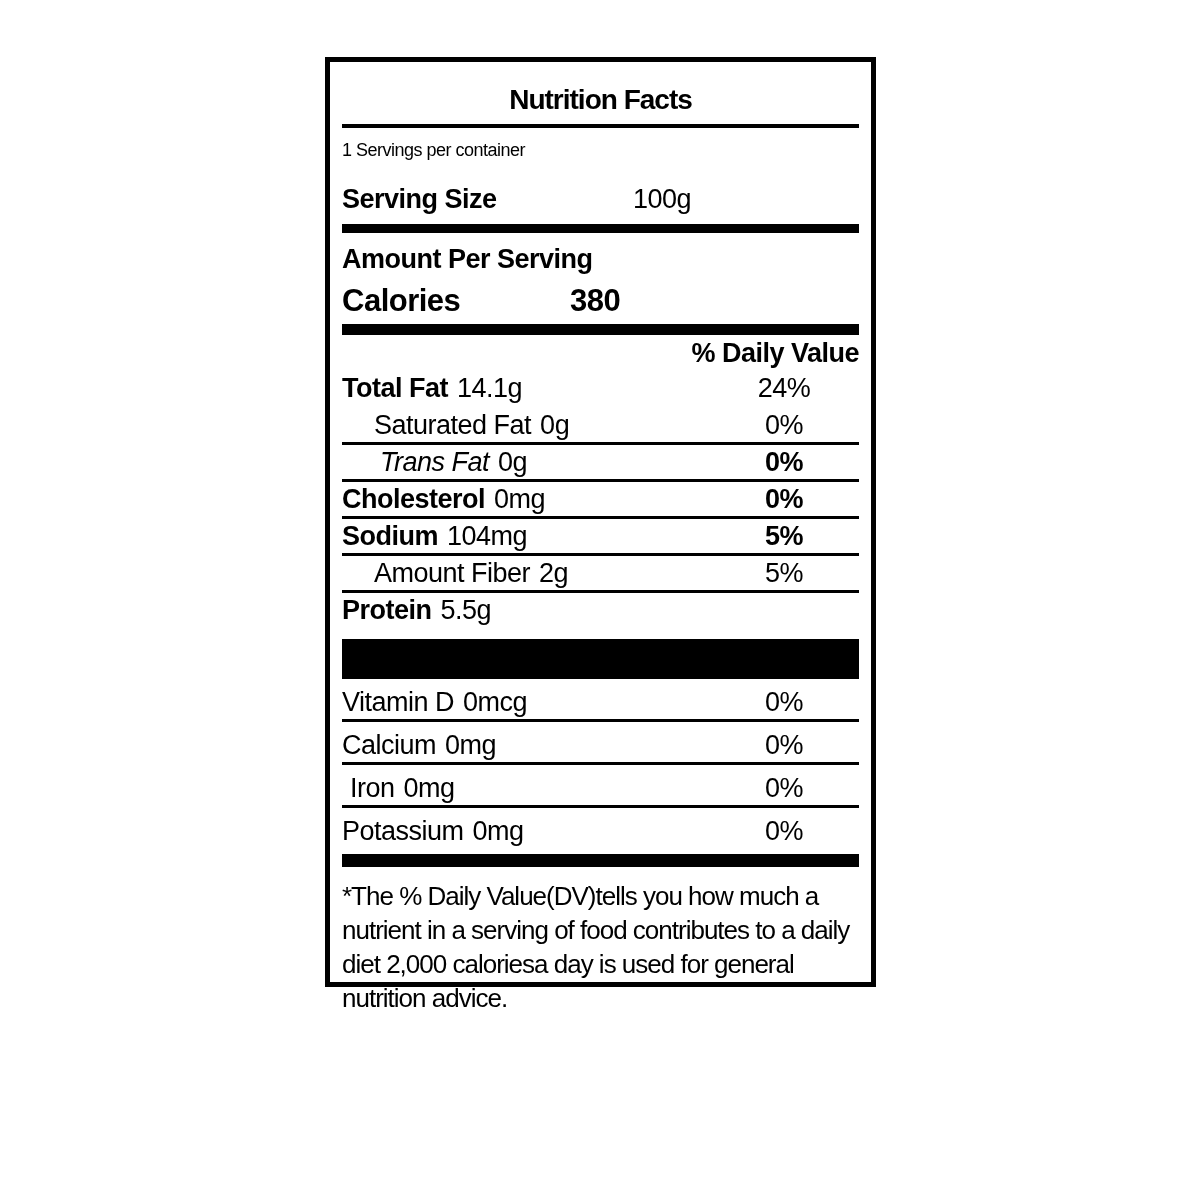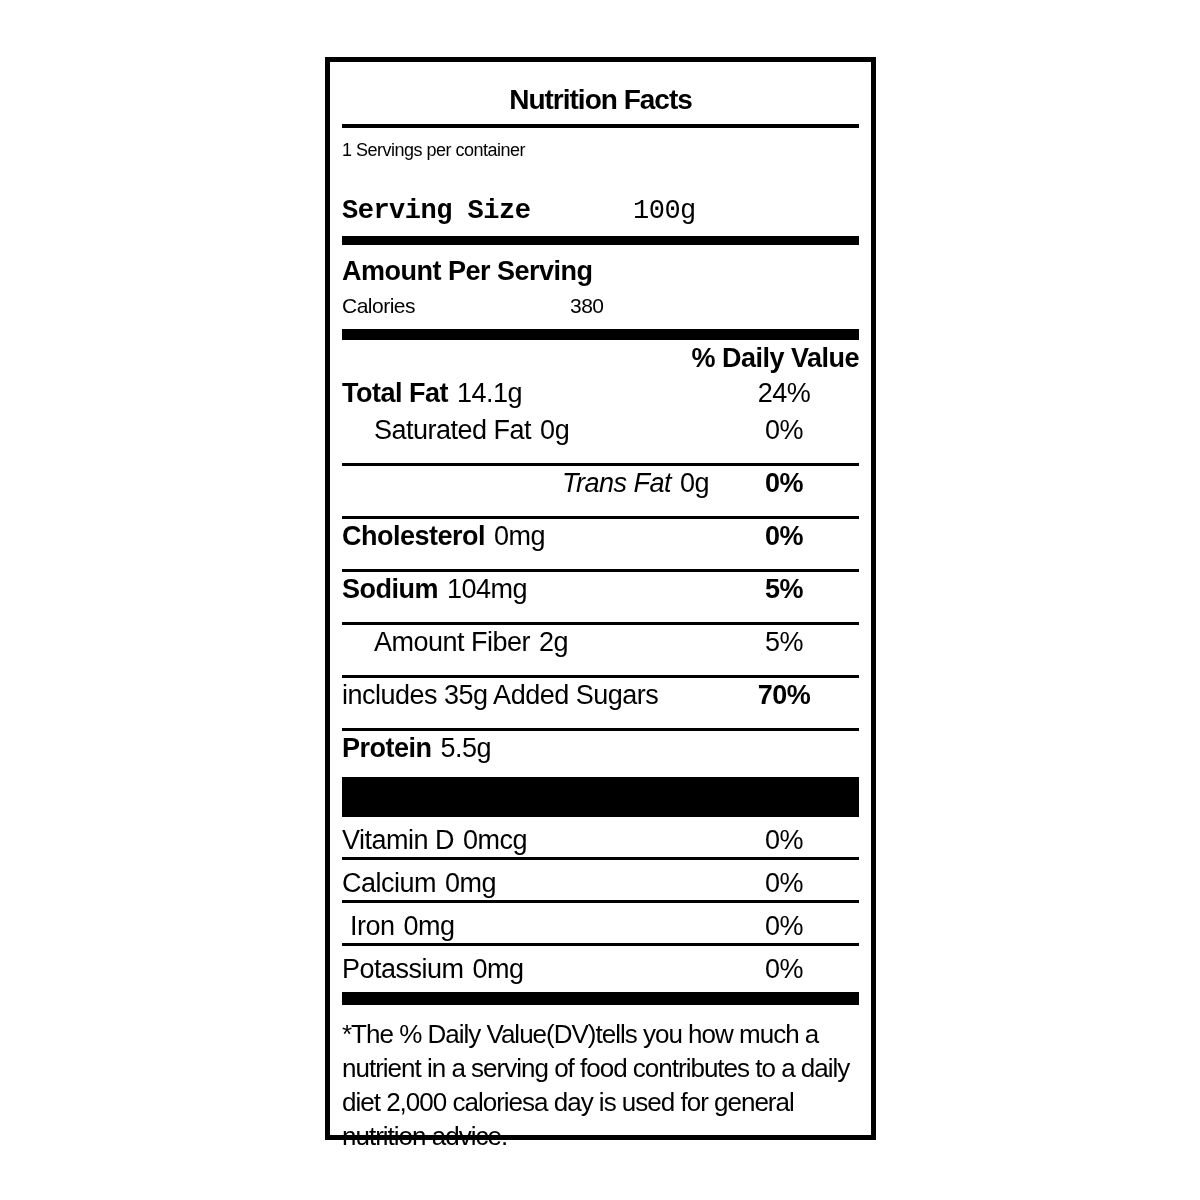--- a/index.html
+++ b/index.html
@@ -14,21 +14,21 @@
     width: 1200px;
     height: 1200px;
     background: #ffffff;
     overflow: hidden;
   }
   .nf-label {
     position: absolute;
     left: 325px;
     top: 57px;
     width: 551px;
-    height: 1083px;
+    height: 930px;
     box-sizing: border-box;
     border: 5px solid #000;
     background: #fff;
     padding: 0 12px;
     letter-spacing: -0.5px;
   }
   .nf-title {
     padding-top: 22px;
     height: 34px;
     line-height: 32px;
@@ -41,78 +41,77 @@
     height: 4px;
     background: #000;
     margin-top: 6px;
   }
   .servings-line {
     margin-top: 6px;
     font-size: 18px;
     line-height: 32px;
   }
   .serving-size-row {
-    margin-top: 28px;
+    margin-top: 16px;
     font-size: 27px;
     line-height: 34px;
     position: relative;
-    font-family: Liberation Mono, monospace;
   }
   .serving-size-value {
     position: absolute;
     left: 291px;
     top: 0;
   }
   .bar { background: #000; width: 100%; }
   .bar-serving { height: 9px; margin-top: 8px; }
   .amount-per-serving {
     margin-top: 10px;
     font-weight: bold;
     font-size: 27px;
     line-height: 32px;
   }
   .calories-row {
-    margin-top: 3px;
-    font-size: 21px;
+    margin-top: 10px;
+    font-size: 31px;
     line-height: 32px;
     position: relative;
-    font-weight: normal;
+    font-weight: bold;
   }
   .calories-value { position: absolute; left: 228px; top: 0; }
   .bar-calories { height: 11px; margin-top: 7px; }
   .dv-header {
     font-weight: bold;
     font-size: 27px;
     line-height: 36px;
     text-align: right;
   }
   .nrow {
     display: flex;
     justify-content: space-between;
     align-items: baseline;
     font-size: 27px;
     line-height: 34px;
     height: 34px;
     box-sizing: content-box;
     padding-bottom: 3px;
   }
-  .nrow.u { border-bottom: 3px solid #000; padding-bottom: 16px; }
+  .nrow.u { border-bottom: 3px solid #000; padding-bottom: 0; }
   .nname { flex: 1 1 auto; white-space: nowrap; }
   .b { font-weight: bold; }
   .it { font-style: italic; }
   .amt { margin-left: 9px; }
   .dv-col {
     flex: 0 0 150px;
     width: 150px;
     text-align: center;
     white-space: nowrap;
   }
   .dvb { font-weight: bold; }
   .ind1 { padding-left: 32px; }
-  .ind2 { padding-left: 38px; text-align: right; }
+  .ind2 { padding-left: 38px; }
   .ind-sm { padding-left: 8px; }
   .bar-protein { height: 40px; margin-top: 9px; }
   .vrow {
     display: flex;
     justify-content: flex-end;
     align-items: baseline;
     font-size: 27px;
     line-height: 34px;
     height: 40px;
     padding-top: 6px;
@@ -181,24 +180,20 @@
       <span class="dv-col dvb">5%</span>
     </div>
 
 
     <div class="nrow u">
       <span class="nname ind1"><span>Amount Fiber</span><span class="amt">2g</span></span>
       <span class="dv-col">5%</span>
     </div>
 
 
-    <div class="nrow u">
-      <span class="nname"><span>includes 35g Added Sugars</span></span>
-      <span class="dv-col dvb">70%</span>
-    </div>
 
     <div class="nrow">
       <span class="nname"><span class="b">Protein</span><span class="amt">5.5g</span></span>
       <span class="dv-col"></span>
     </div>
 
     <div class="bar bar-protein"></div>
 
     <div class="vrow u">
       <span class="nname"><span>Vitamin D</span><span class="amt">0mcg</span></span>

